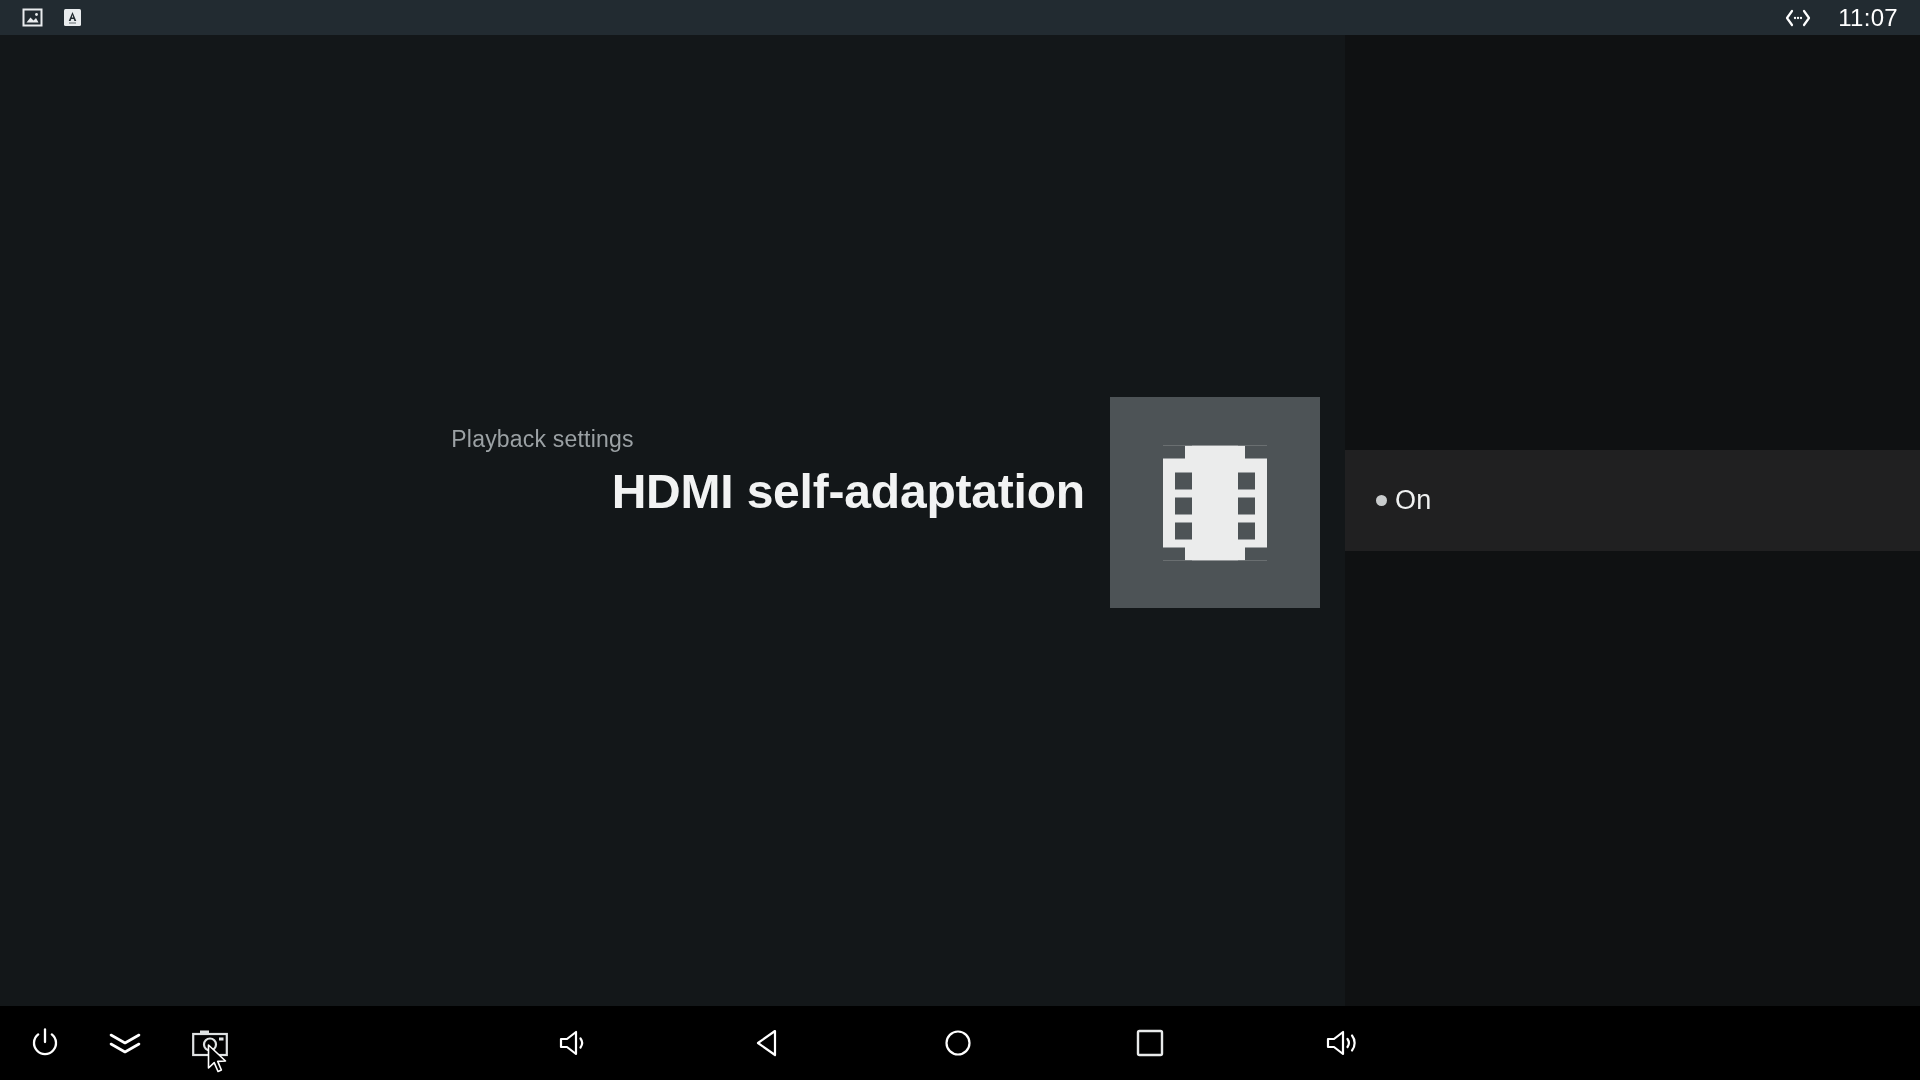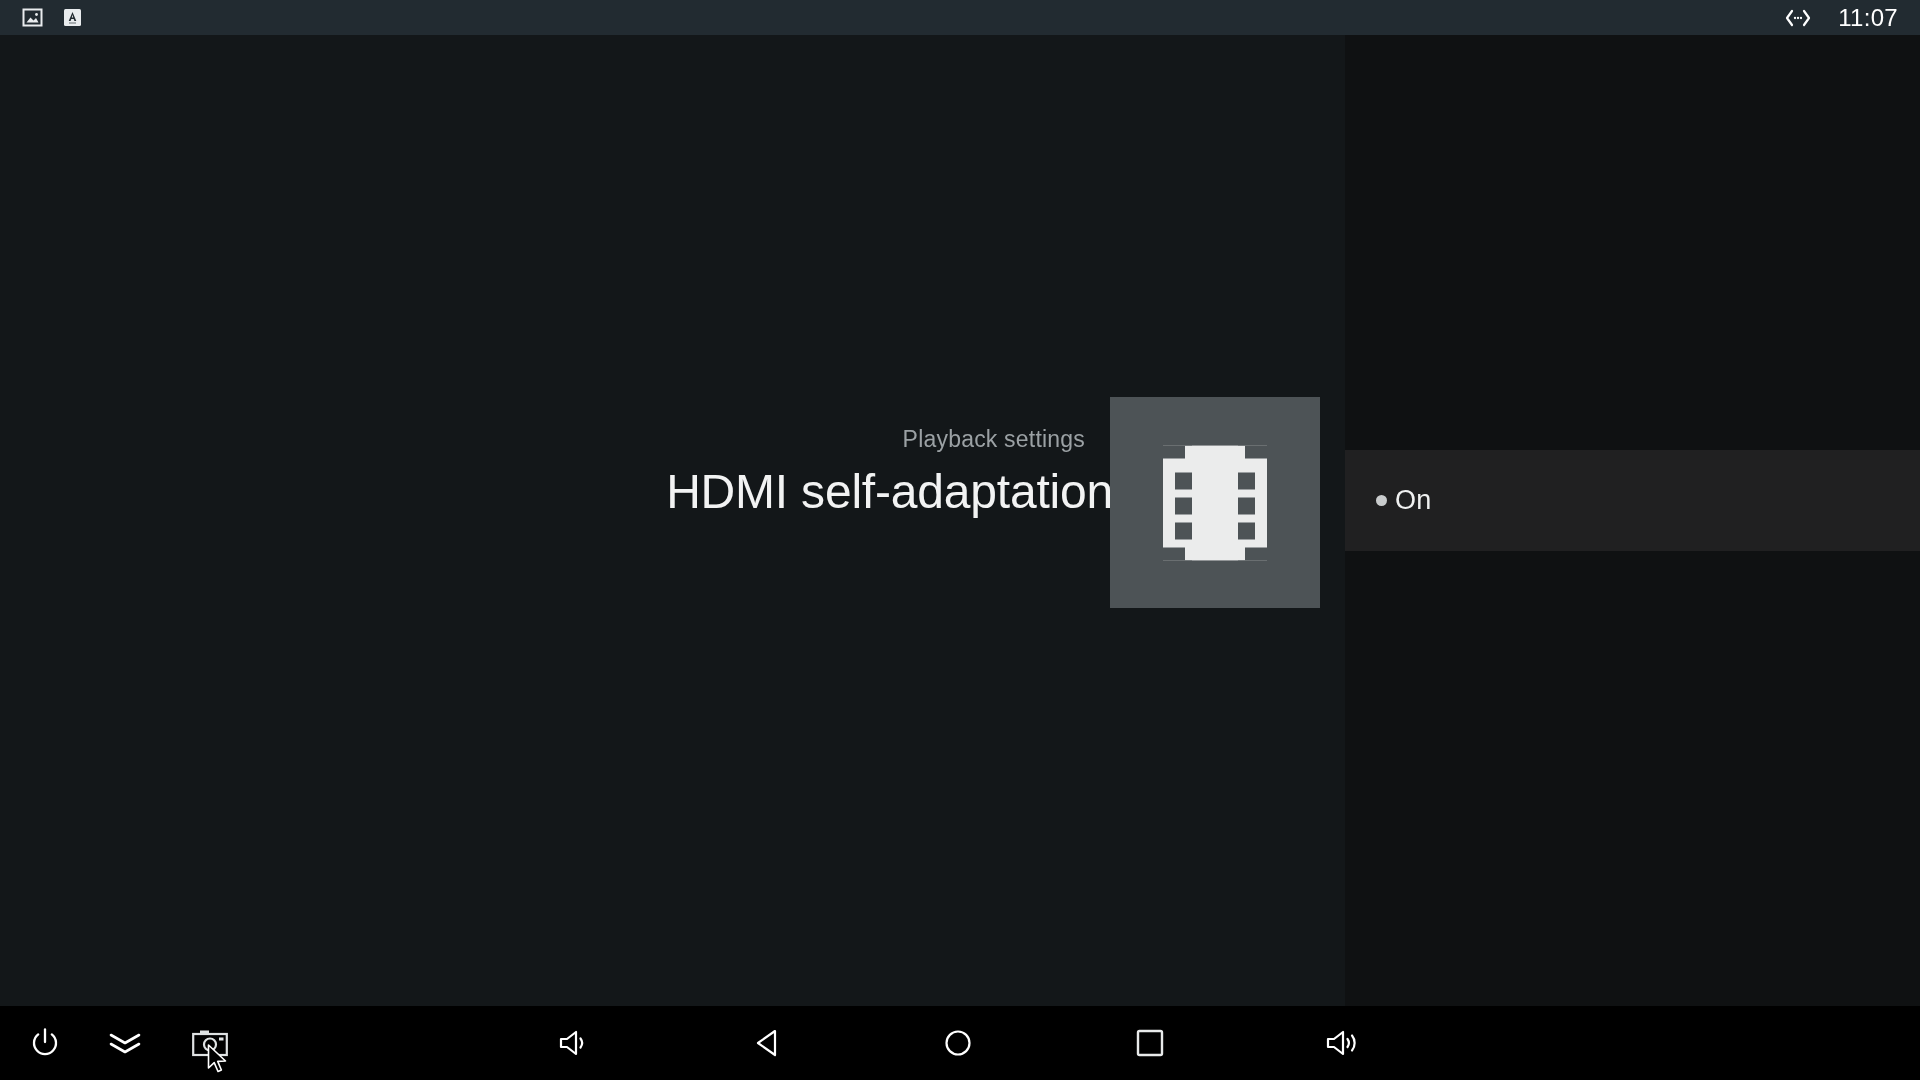--- a/index.html
+++ b/index.html
@@ -64,38 +64,37 @@
     top: 35px;
     width: 1345px;
     height: 971px;
     background: #131719;
   }
   #crumb {
     position: absolute;
     left: 0;
     top: 393px;
     width: 1085px;
-    text-align: right;
+    text-align: center;
     color: #9ba1a4;
     font-size: 23px;
     line-height: 1;
     letter-spacing: 0.2px;
   }
   #title {
     position: absolute;
     left: 0;
     top: 424px;
     width: 1085px;
     text-align: right;
     color: #f2f3f3;
     font-size: 48px;
-    font-weight: 400;
+    font-weight: 700;
     line-height: 66px;
     letter-spacing: -0.2px;
-    margin-left: 28px;
   }
   #icon-tile {
     position: absolute;
     left: 1110px;
     top: 362px;
     width: 210px;
     height: 211px;
     background: #4d5356;
   }
   #icon-tile svg {

